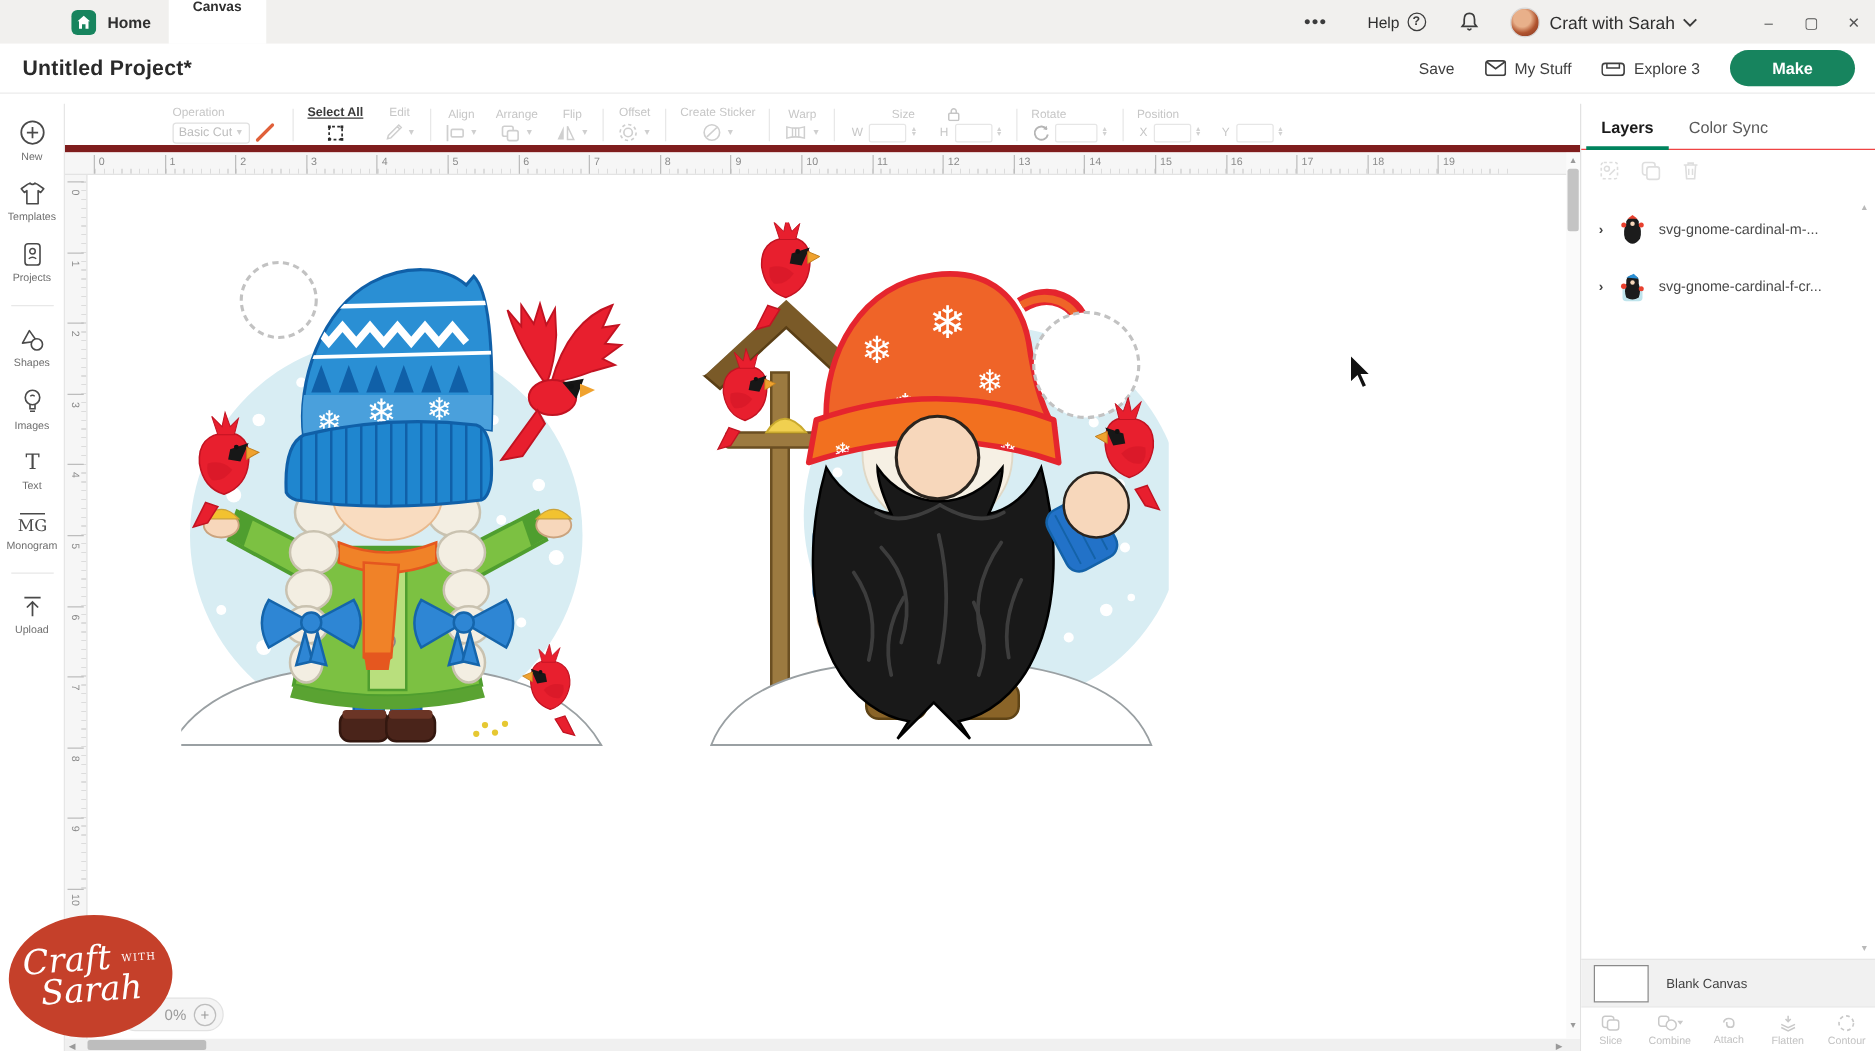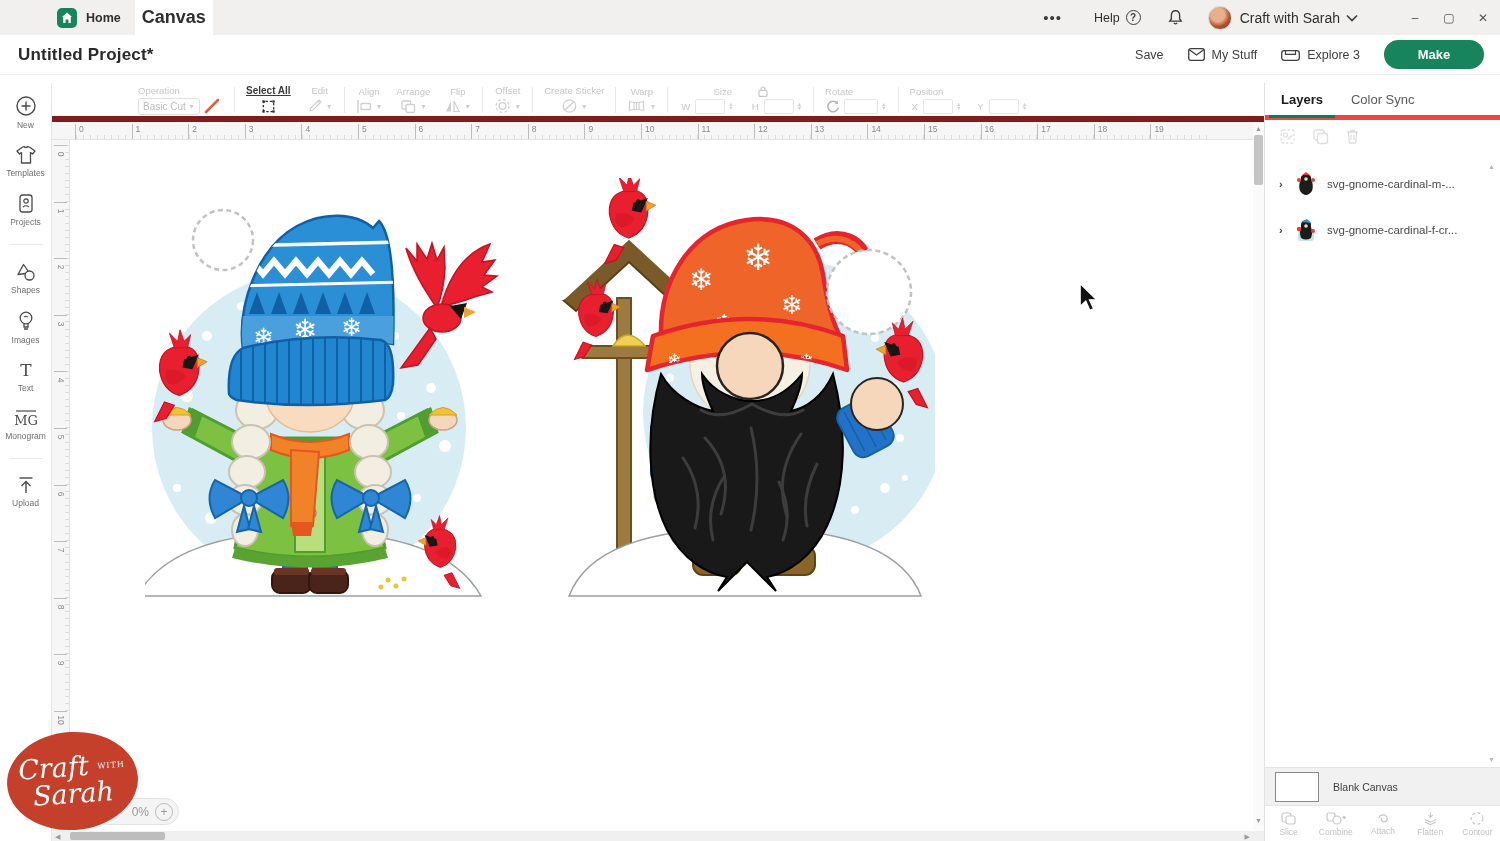--- a/index.html
+++ b/index.html
@@ -3,21 +3,21 @@
 <meta charset="utf-8">
 <style>
   * { margin:0; padding:0; box-sizing:border-box; }
   html,body { width:1500px; height:841px; overflow:hidden; font-family:"Liberation Sans", sans-serif; background:#fff; }
   .app { position:relative; width:1500px; height:841px; background:#fff; }
 
   
   .topbar { position:absolute; left:0; top:0; width:1500px; height:35px; background:#f1f0ee; display:flex; align-items:center;padding-left:43px; }
   .home-tab { display:flex; align-items:center; gap:9px; padding:0 14px 0 14px; height:35px; cursor:pointer; }
   .home-tab span { font-size:12.5px; color:#2f2f2f; font-weight:600; }
-  .canvas-tab { width:78px; height:35px; background:#fff; display:flex; align-items:center; justify-content:center; font-size:18px; color:#2f2f2f; font-weight:600; }
+  .canvas-tab { width:78px; height:35px; background:#fff; display:flex; align-items:flex-start; justify-content:center; font-size:11px; color:#2f2f2f; font-weight:600; }
   .topbar-right { position:absolute; right:0; top:0; height:35px; display:flex; align-items:center; }
   .ellipsis { font-size:15px; color:#3c3c3c; letter-spacing:1px; margin-right:32px; cursor:pointer; }
   .help-wrap { display:flex; align-items:center; gap:6px; margin-right:26px; cursor:pointer; }
   .help-wrap span.txt { font-size:12.5px; color:#2f2f2f; }
   .qcircle { width:15px; height:15px; border:1.3px solid #3c3c3c; border-radius:50%; font-size:10px; color:#3c3c3c; display:flex; align-items:center; justify-content:center; font-weight:700; }
   .bell { margin-right:24px; cursor:pointer; display:flex; }
   .avatar { width:24px; height:24px; border-radius:50%; background:radial-gradient(circle at 40% 35%, #e8b08a 0 35%, #b0542f 60%, #7d3220); border:1px solid #d8d8d8; margin-right:8px; cursor:pointer; }
   .acct-name { font-size:14px; color:#2f2f2f; margin-right:6px; cursor:pointer; }
   .chev { display:flex; margin-right:40px; cursor:pointer; }
   .winbtn { width:34px; height:35px; display:flex; align-items:center; justify-content:center; font-size:12px; color:#555; cursor:pointer; }
@@ -75,21 +75,21 @@
   .vscroll { position:absolute; right:0; top:0; width:11px; height:709px; background:#fafafa; }
   .vthumb { position:absolute; left:1px; top:13px; width:9px; height:50px; background:#c4c4c4; border-radius:2px; cursor:grab; }
 
   .logo { position:absolute; left:7px; top:732px; width:131px; height:98px; background:#c5402a; border-radius:50%; z-index:60; color:#fff; display:flex; flex-direction:column; align-items:center; justify-content:center; transform:rotate(-4deg); font-family:"DejaVu Serif", serif; }
   .logo .l1 { font-size:27px; font-style:italic; line-height:24px; }
   .logo .l1 small { font-size:8px; font-style:normal; letter-spacing:1px; text-transform:uppercase; vertical-align:middle; }
   .logo .l2 { font-size:27px; font-style:italic; line-height:26px; }
 
   
   .rpanel { position:absolute; left:1264px; top:83px; width:236px; height:758px; background:#fff; border-left:1px solid #e2e2e2; }
-  .rtabs { position:absolute; left:0; top:0; width:236px; height:37px; border-bottom:5px solid #ef4444; display:flex; align-items:center; }
+  .rtabs { position:absolute; left:0; top:0; width:236px; height:37px; border-bottom:1px solid #ef4444; display:flex; align-items:center; }
   .rtab { font-size:13px; color:#5a5a5a; margin-left:16px; cursor:pointer; height:37px; display:flex; align-items:center; position:relative; }
   .rtab.active { color:#1a1a1a; font-weight:700; }
   .rtab.active::after { content:""; position:absolute; left:-12px; right:-12px; bottom:0; height:3px; background:#00835d; }
   .ricons { position:absolute; top:45px; left:14px; display:flex; gap:16px; }
   .ricons svg { cursor:pointer; }
   .rlist { position:absolute; left:0; top:78px; width:236px; }
   .lrow { display:flex; align-items:center; height:46px; padding-left:14px; cursor:pointer; }
   .lrow .chv { font-size:11px; color:#444; width:16px; font-weight:700; }
   .lrow .thumb { width:22px; height:26px; margin-right:10px; display:flex; }
   .lrow .lname { font-size:11.5px; color:#4a4a4a; }

